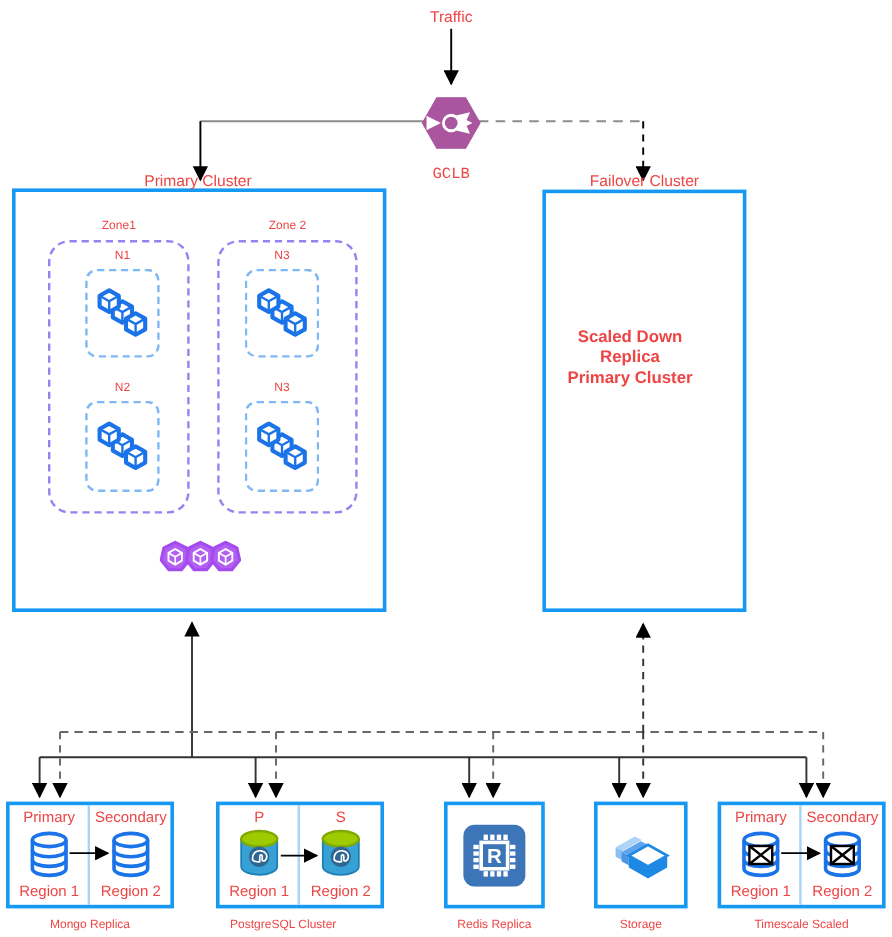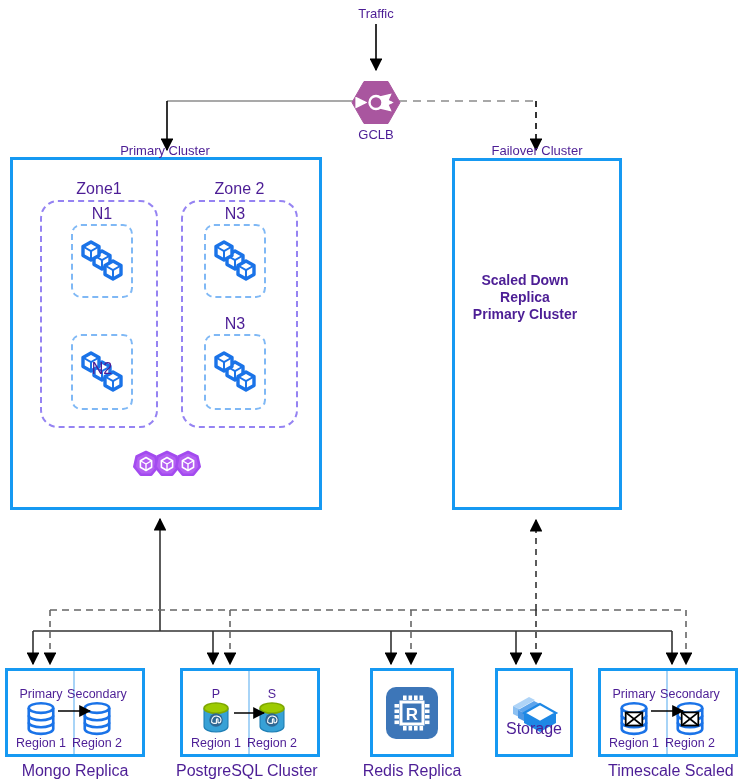--- a/index.html
+++ b/index.html
@@ -1,31 +1,31 @@
 <!DOCTYPE html>
 <html><head>
 <meta charset="utf-8">
 <style>
   html,body{margin:0;padding:0;background:#fff;}
   #canvas{position:relative;width:743px;height:781px;background:#fff;overflow:hidden;
-          font-family:"Liberation Sans",sans-serif;color:#4c1d95;}
+          font-family:"Liberation Sans",sans-serif;color:#ef4444;}
   .lbl{position:absolute;font-size:13px;line-height:15px;text-align:center;white-space:nowrap;z-index:6;}
-  .lbl.sm{font-size:16px;}
+  .lbl.sm{font-size:10px;}
   .box{position:absolute;border:3px solid #1699F2;background:#fff;box-sizing:border-box;z-index:2;}
   .zone{position:absolute;border:2px dashed #9583F2;border-radius:18px;box-sizing:border-box;z-index:3;}
   .node{position:absolute;border:2px dashed #7FB8F5;border-radius:10px;box-sizing:border-box;z-index:4;
         display:flex;align-items:center;justify-content:center;}
   .iconwrap{position:absolute;z-index:4;display:flex;align-items:center;justify-content:center;}
   .failbody{position:absolute;left:455px;top:272px;width:140px;text-align:center;
             font-weight:bold;font-size:14px;line-height:17px;z-index:6;}
   .dbbox{position:absolute;border:3px solid #1699F2;background:#fff;box-sizing:border-box;
          top:668px;height:89px;z-index:2;}
   .half{position:absolute;top:0;bottom:0;width:66px;display:flex;flex-direction:column;
-        align-items:center;justify-content:space-between;padding:16px 0 4px;box-sizing:border-box;}
-  .half.left{left:0;} .half.right{right:12px;border-radius:20px;}
+        align-items:center;justify-content:space-between;padding:3px 0 4px;box-sizing:border-box;}
+  .half.left{left:0;} .half.right{right:0;border-radius:20px;}
   .divider{position:absolute;left:65px;top:0;bottom:0;width:2px;background:#A8D4F7;}
   .role,.region{font-size:12.5px;line-height:14px;text-align:center;}
   .centerbox{display:flex;align-items:center;justify-content:center;}
   svg{display:block;}
   #overlay{position:absolute;left:0;top:0;z-index:5;pointer-events:none;}
 </style>
 </head>
 <body>
 
 <div id="canvas">
@@ -146,37 +146,37 @@
       <polygon points="352,102.5 364,81.5 388,81.5 400,102.5 388,123.5 364,123.5" fill="#A9569F" stroke="#A9569F" stroke-linejoin="round"></polygon>
       <circle cx="376" cy="102.5" r="6.5" fill="none" stroke="#fff" stroke-width="2.4"></circle>
       <path d="M360,102.5 H365" stroke="#fff" stroke-width="2.4" fill="none" marker-end="url(#mw)"></path>
       <path d="M384.5,99.5 L390,95" stroke="#fff" stroke-width="2.2" fill="none" marker-end="url(#mw)"></path>
       <path d="M385.5,102.5 H391.5" stroke="#fff" stroke-width="2.2" fill="none" marker-end="url(#mw)"></path>
       <path d="M384.5,105.5 L390,110" stroke="#fff" stroke-width="2.2" fill="none" marker-end="url(#mw)"></path>
     </g>
   </svg>
 
   <div class="lbl" style="left:336px;top:6px;width:80px;">Traffic</div>
-  <div class="lbl" style="left:346px;top:127px;width:60px;">GCLB</div>
+  <div class="lbl" style="left:346px;top:137px;width:60px;font-family:Liberation Mono, monospace;">GCLB</div>
 
   <div class="lbl" style="left:95px;top:143px;width:140px;">Primary Cluster</div>
   <div class="box" style="left:10px;top:157px;width:312px;height:353px;"></div>
 
   <div class="lbl sm" style="left:40px;top:181px;width:118px;">Zone1</div>
   <div class="zone" style="left:40px;top:200px;width:118px;height:228px;"></div>
   <div class="lbl sm" style="left:181px;top:181px;width:117px;">Zone 2</div>
   <div class="zone" style="left:181px;top:200px;width:117px;height:228px;"></div>
 
   <div class="lbl sm" style="left:71px;top:206px;width:62px;">N1</div>
   <div class="node" style="left:71px;top:224px;width:62px;height:74px;">
     <svg width="46" height="42" viewBox="0 0 46 42">
         <use href="#sym-podset"></use>
       </svg>
   </div>
-  <div class="lbl sm" style="left:71px;top:316px;width:62px;margin-top:45px;">N2</div>
+  <div class="lbl sm" style="left:71px;top:316px;width:62px;">N2</div>
   <div class="node" style="left:71px;top:334px;width:62px;height:76px;">
     <svg width="46" height="42" viewBox="0 0 46 42">
         <use href="#sym-podset"></use>
       </svg>
   </div>
   <div class="lbl sm" style="left:204px;top:206px;width:62px;">N3</div>
   <div class="node" style="left:204px;top:224px;width:62px;height:74px;">
     <svg width="46" height="42" viewBox="0 0 46 42">
         <use href="#sym-podset"></use>
       </svg>
@@ -244,21 +244,21 @@
         <use href="#sym-redis"></use>
       </svg>
   </div>
   <div class="lbl sm" style="left:352px;top:763px;width:120px;">Redis Replica</div>
 
   <div class="dbbox centerbox" style="left:495px;width:78px;">
     <svg width="54" height="46" viewBox="0 0 54 46">
         <use href="#sym-storage"></use>
       </svg>
   </div>
-  <div class="lbl sm" style="left:474px;top:721px;width:120px;">Storage</div>
+  <div class="lbl sm" style="left:474px;top:763px;width:120px;">Storage</div>
 
   <div class="dbbox" style="left:598px;width:140px;">
     <div class="half left">
       <div class="role">Primary</div>
       <svg width="34" height="40" viewBox="0 0 34 40">
           <use href="#sym-dbx"></use>
         </svg>
       <div class="region">Region 1</div>
     </div>
     <div class="divider"></div>

